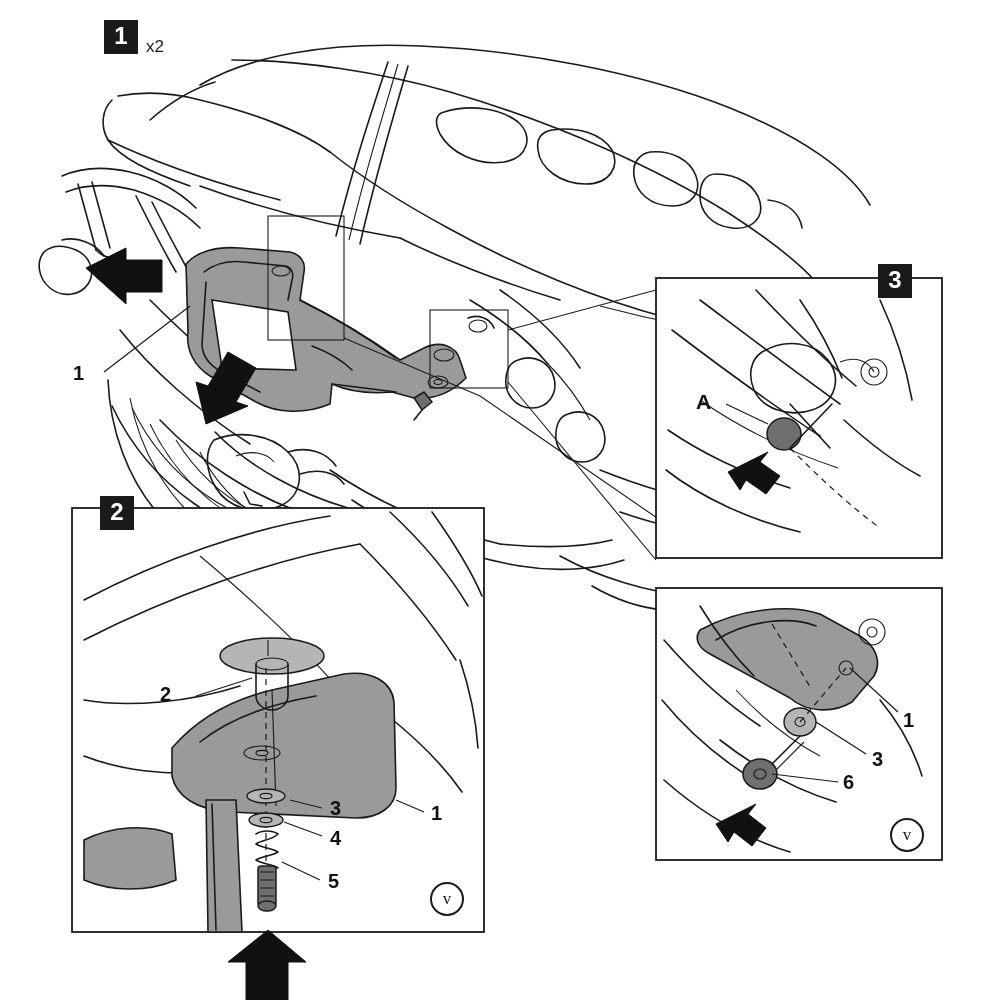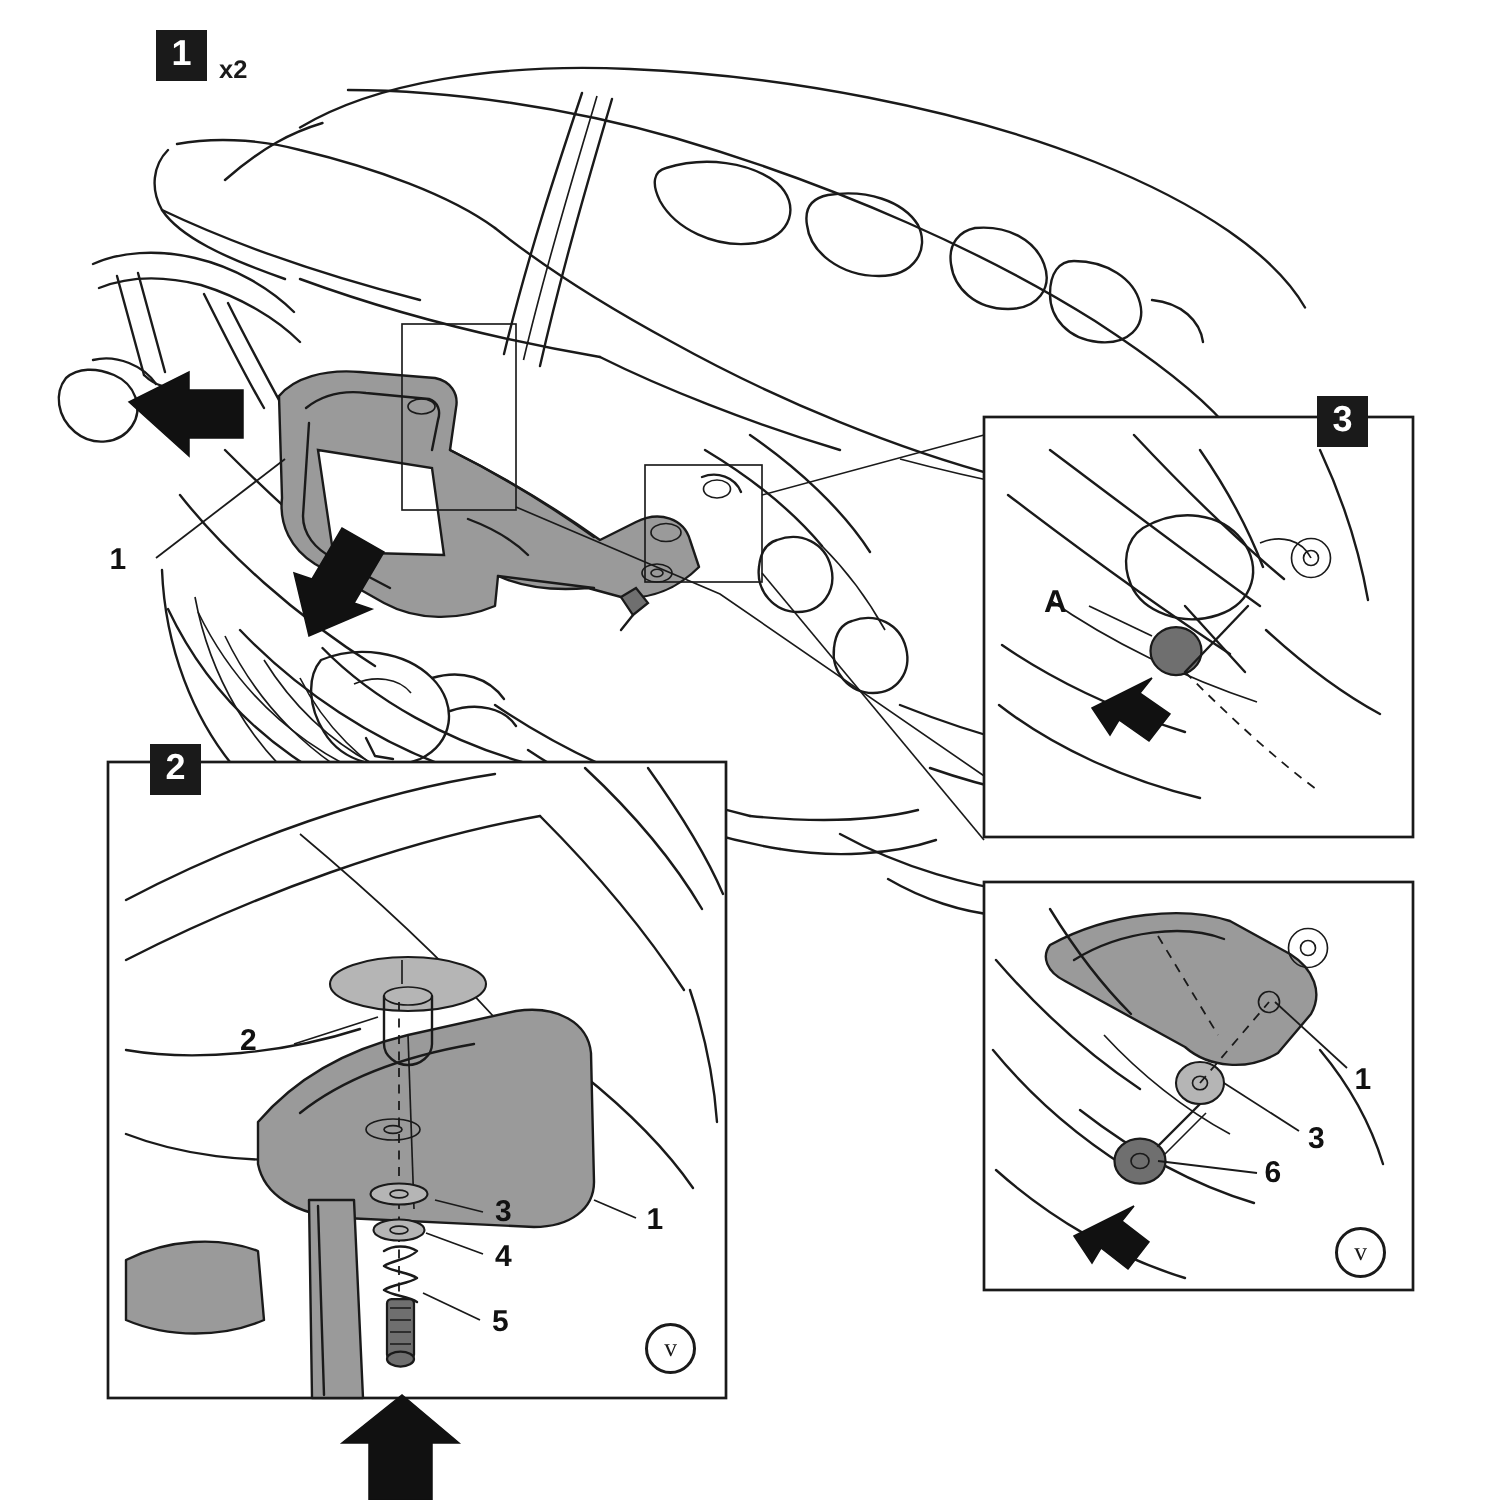--- a/index.html
+++ b/index.html
@@ -284,21 +284,21 @@
       <path class="lead" d="M396 800 L 424 812"></path>
 
       <path class="arrow" d="M246 1000 L 246 962 L 228 962 L 268 930 L 306 962 L 288 962 L 288 1000 Z"></path>
     </g>
 
   </svg>
 
   <div class="step-badge" style="left:104px;top:20px;">
     <span class="num">1</span>
   </div>
-  <div class="qty" style="left:146px;top:37px;font-weight:bold;">x2</div>
+  <div class="qty" style="left:146px;top:37px;">x2</div>
 
   <div class="callout" style="left:73px;top:362px;">1</div>
 
   <div class="step-badge" style="left:878px;top:264px;">
     <span class="num">3</span>
   </div>
   <div class="lbl-A" style="left:696px;top:390px;">A</div>
 
   <div class="step-badge" style="left:100px;top:496px;">
     <span class="num">2</span>

